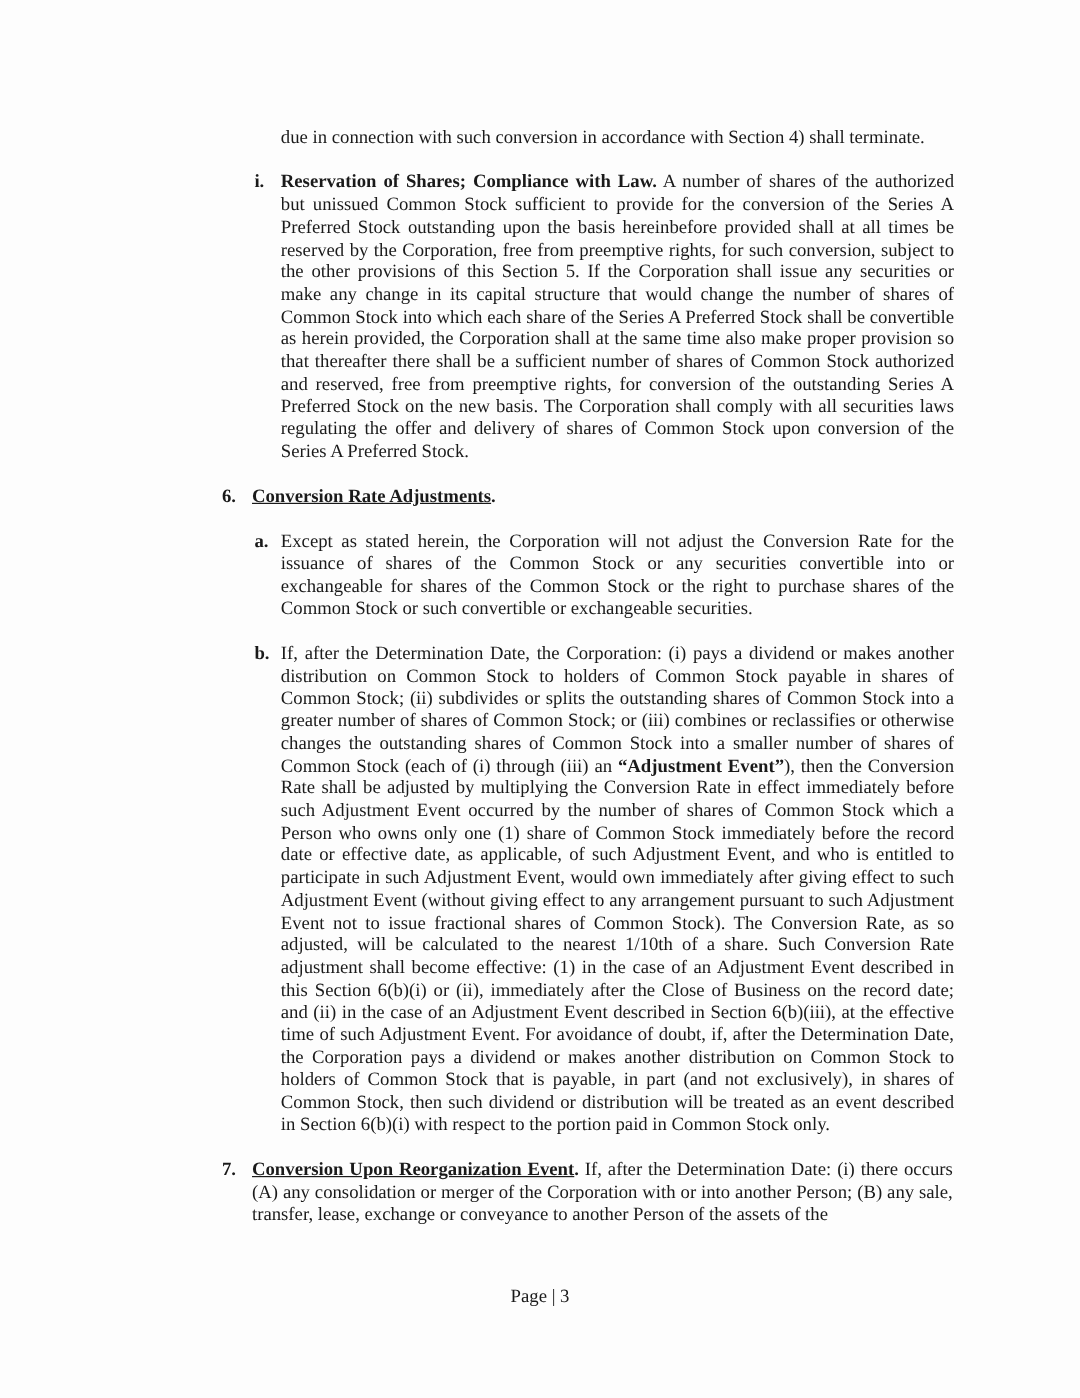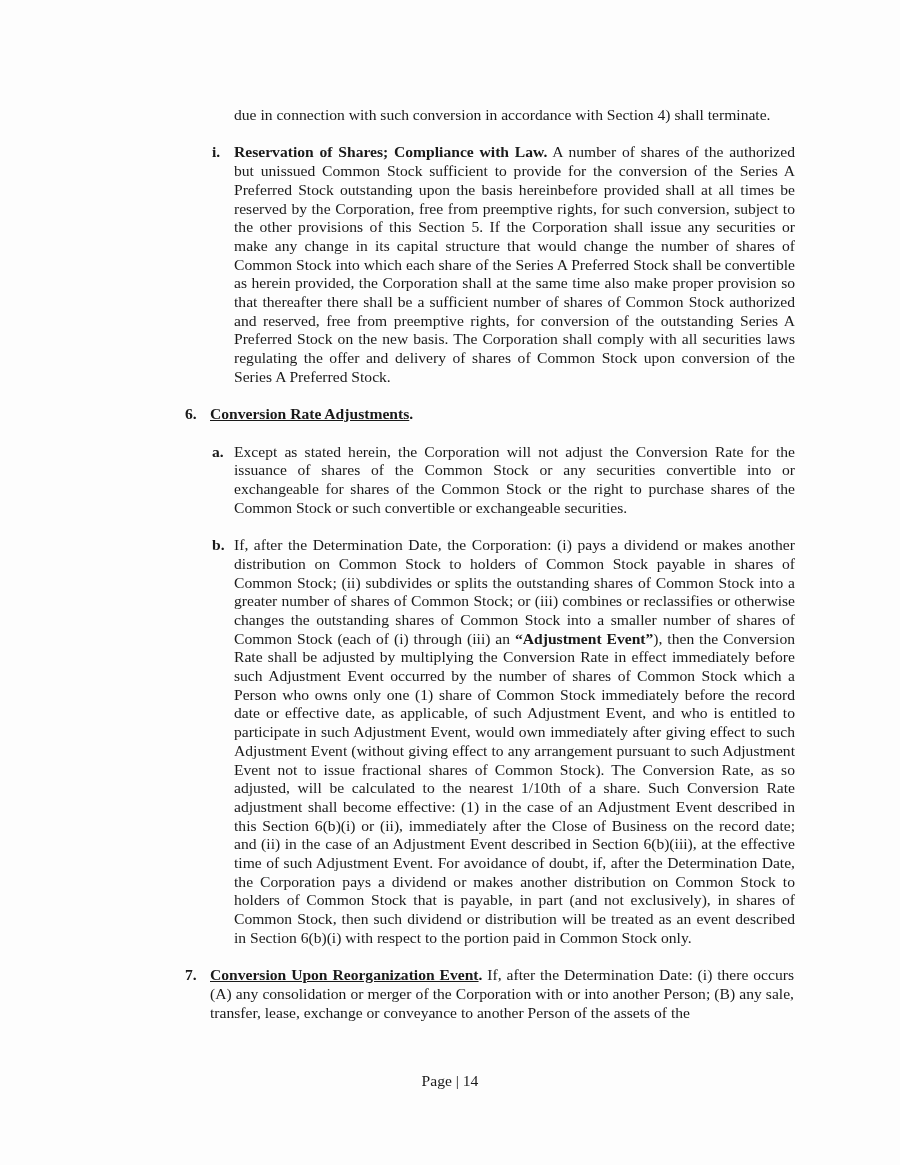--- a/index.html
+++ b/index.html
@@ -66,14 +66,14 @@
       <div class="text"><span>If, after the Determination Date, the Corporation: (i) pays a dividend or makes another distribution on Common Stock to holders of Common Stock payable in shares of Common Stock; (ii) subdivides or splits the outstanding shares of Common Stock into a greater number of shares of Common Stock; or (iii) combines or reclassifies or otherwise changes the outstanding shares of Common Stock into a smaller number of shares of Common Stock (each of (i) through (iii) an </span><span style="font-weight: bold;">“Adjustment Event”</span><span>), then the Conversion Rate shall be adjusted by multiplying the Conversion Rate in effect immediately before such Adjustment Event occurred by the number of shares of Common Stock which a Person who owns only one (1) share of Common Stock immediately before the record date or effective date, as applicable, of such Adjustment Event, and who is entitled to participate in such Adjustment Event, would own immediately after giving effect to such Adjustment Event (without giving effect to any arrangement pursuant to such Adjustment Event not to issue fractional shares of Common Stock). The Conversion Rate, as so adjusted, will be calculated to the nearest 1/10th of a share. Such Conversion Rate adjustment shall become effective: (1) in the case of an Adjustment Event described in this Section 6(b)(i) or (ii), immediately after the Close of Business on the record date; and (ii) in the case of an Adjustment Event described in Section 6(b)(iii), at the effective time of such Adjustment Event. For avoidance of doubt, if, after the Determination Date, the Corporation pays a dividend or makes another distribution on Common Stock to holders of Common Stock that is payable, in part (and not exclusively), in shares of Common Stock, then such dividend or distribution will be treated as an event described in Section 6(b)(i) with respect to the portion paid in Common Stock only.</span></div>
     </div>
 
     <div class="row l1">
       <span class="marker">7.</span>
       <div class="text"><span style="font-weight: bold; text-decoration: underline;">Conversion Upon Reorganization Event</span><span style="font-weight: bold;">.</span><span> If, after the Determination Date: (i) there occurs (A) any consolidation or merger of the Corporation with or into another Person; (B) any sale, transfer, lease, exchange or conveyance to another Person of the assets of the</span></div>
     </div>
 
   </div>
 
-  <div class="footer">Page | 14</div>
+  <div class="footer">Page | 3</div>
 </div>
 
 </body></html>

